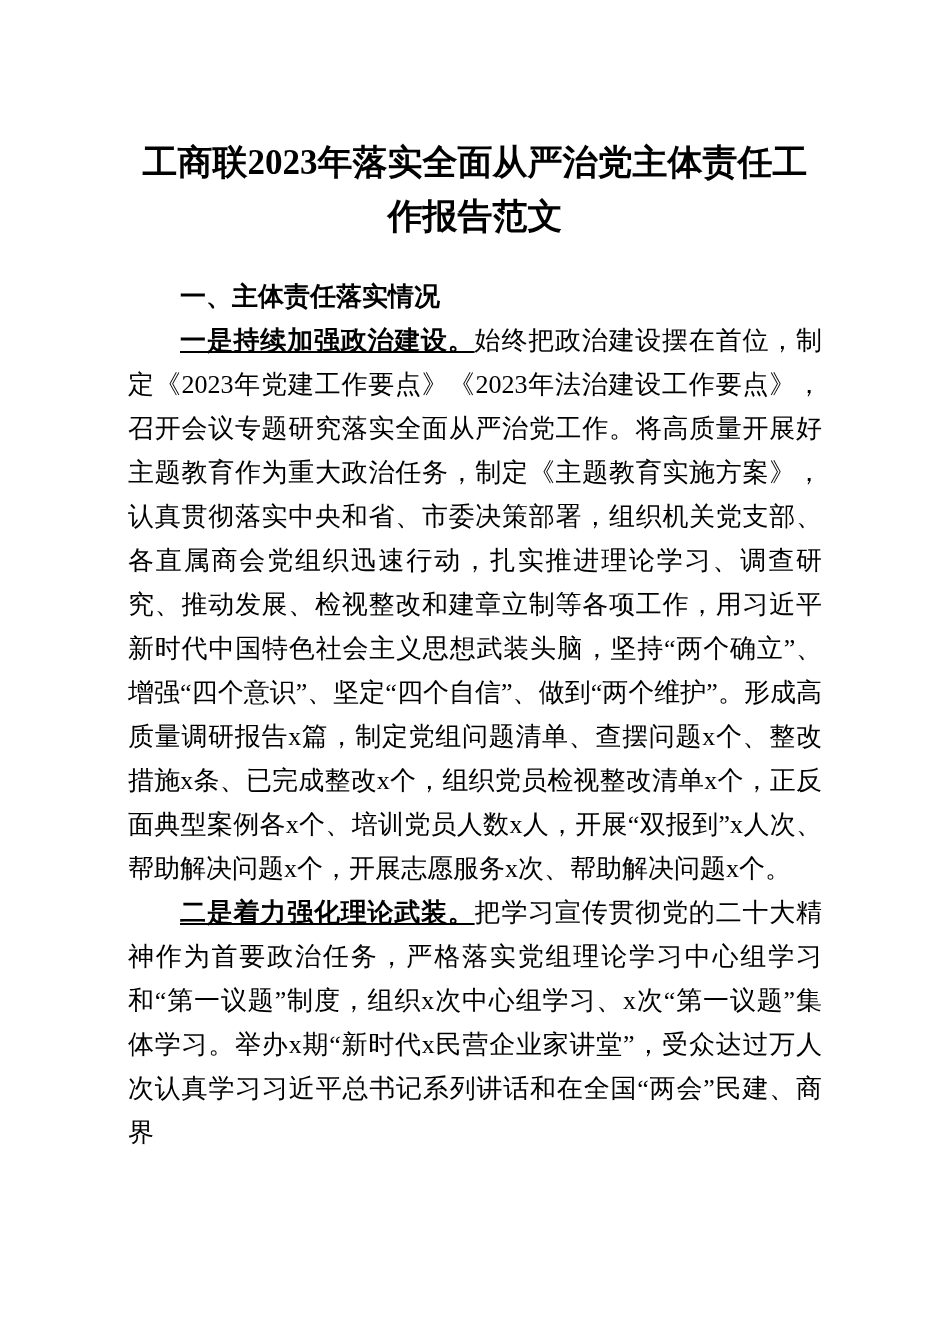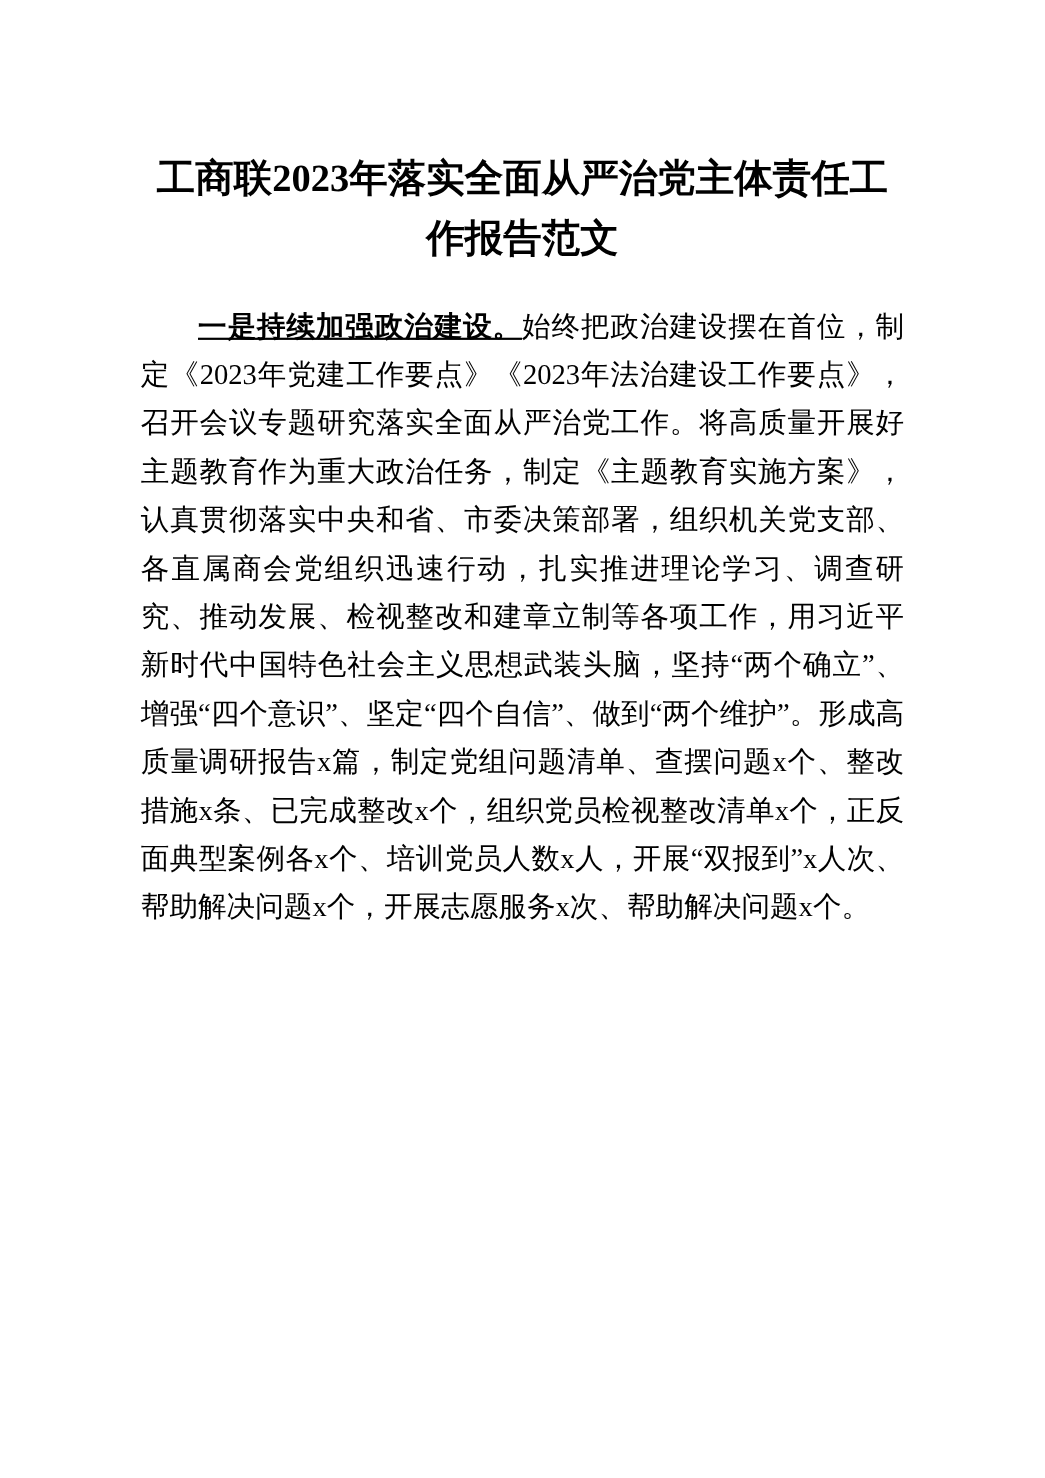--- a/index.html
+++ b/index.html
@@ -40,16 +40,18 @@
     text-decoration: underline;
   }
 </style>
 </head>
 <body>
 
 <div class="page">
   <h1 class="title">工商联2023年落实全面从严治党主体责任工作报告范文</h1>
 
 
+  <h2 class="para heading">一、主体责任落实情况</h2>
 
   <p class="para"><span class="lead">一是持续加强政治建设。</span><span>始终把政治建设摆在首位，制定《2023年党建工作要点》《2023年法治建设工作要点》，召开会议专题研究落实全面从严治党工作。将高质量开展好主题教育作为重大政治任务，制定《主题教育实施方案》，认真贯彻落实中央和省、市委决策部署，组织机关党支部、各直属商会党组织迅速行动，扎实推进理论学习、调查研究、推动发展、检视整改和建章立制等各项工作，用习近平新时代中国特色社会主义思想武装头脑，坚持“两个确立”、增强“四个意识”、坚定“四个自信”、做到“两个维护”。形成高质量调研报告x篇，制定党组问题清单、查摆问题x个、整改措施x条、已完成整改x个，组织党员检视整改清单x个，正反面典型案例各x个、培训党员人数x人，开展“双报到”x人次、帮助解决问题x个，开展志愿服务x次、帮助解决问题x个。</span></p>
 
+  <p class="para"><span class="lead">二是着力强化理论武装。</span><span>把学习宣传贯彻党的二十大精神作为首要政治任务，严格落实党组理论学习中心组学习和“第一议题”制度，组织x次中心组学习、x次“第一议题”集体学习。举办x期“新时代x民营企业家讲堂”，受众达过万人次认真学习习近平总书记系列讲话和在全国“两会”民建、商界</span></p>
 </div>
 
 </body></html>

